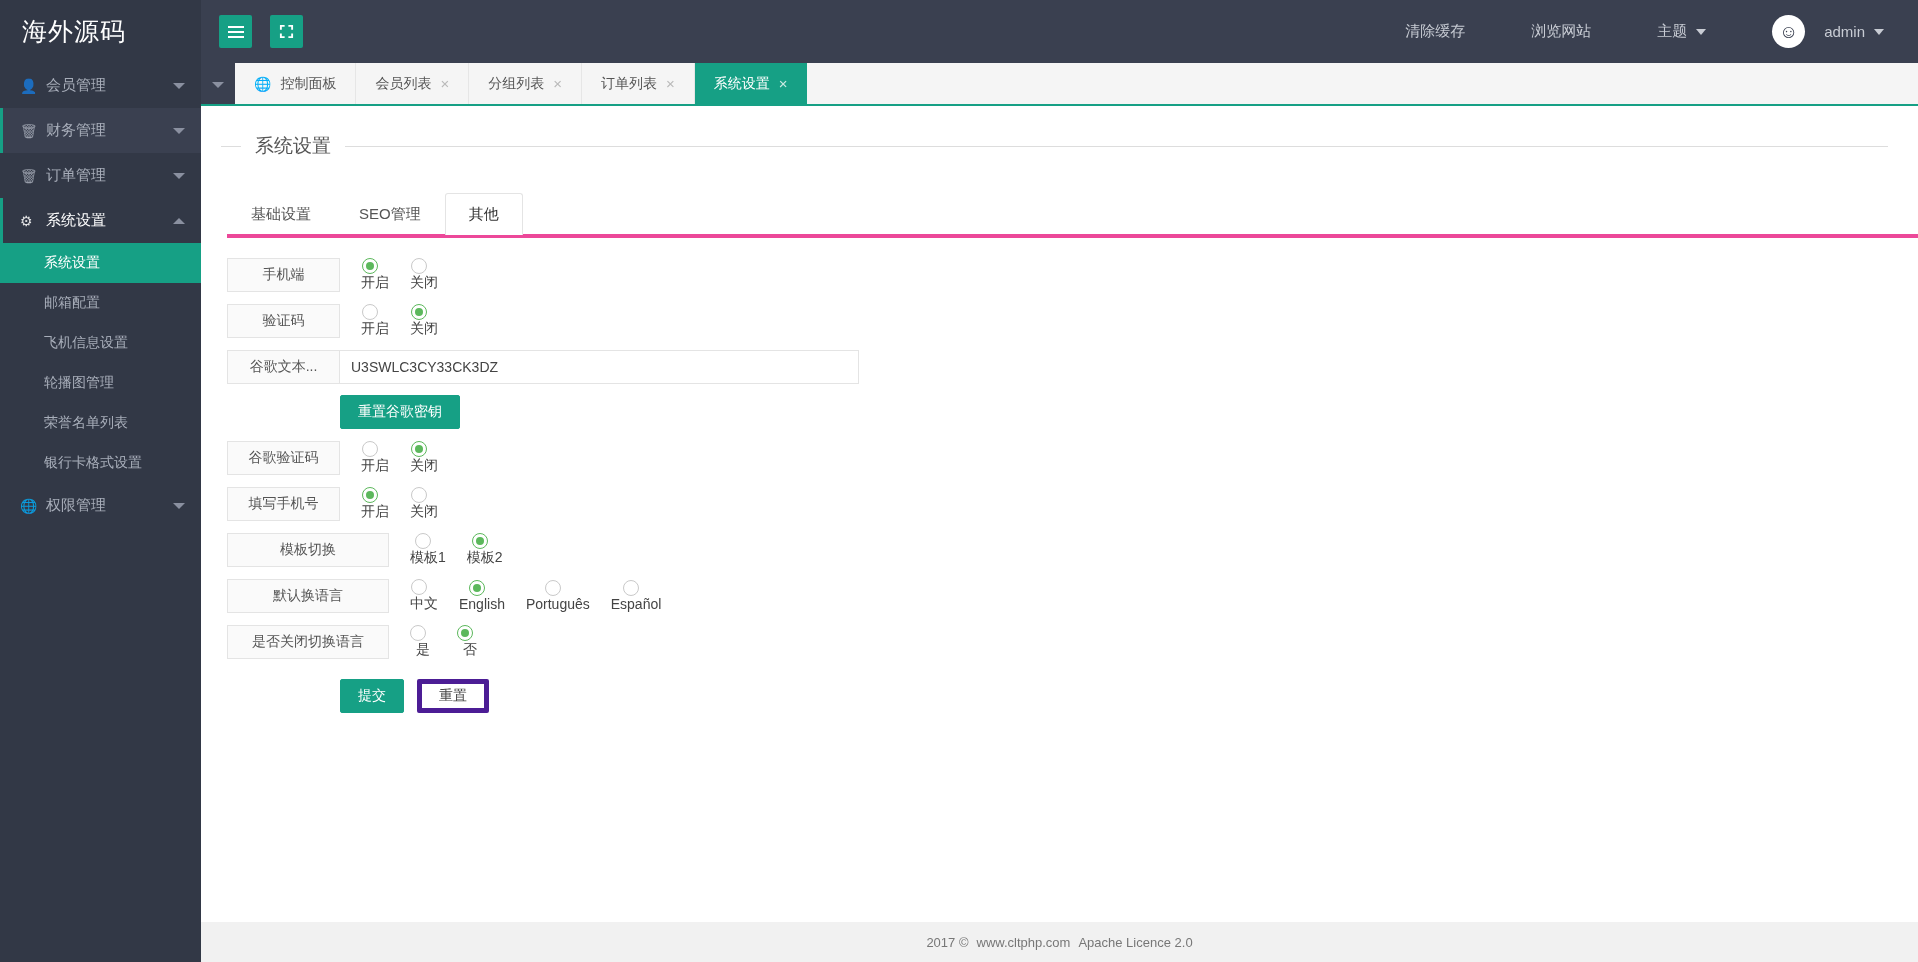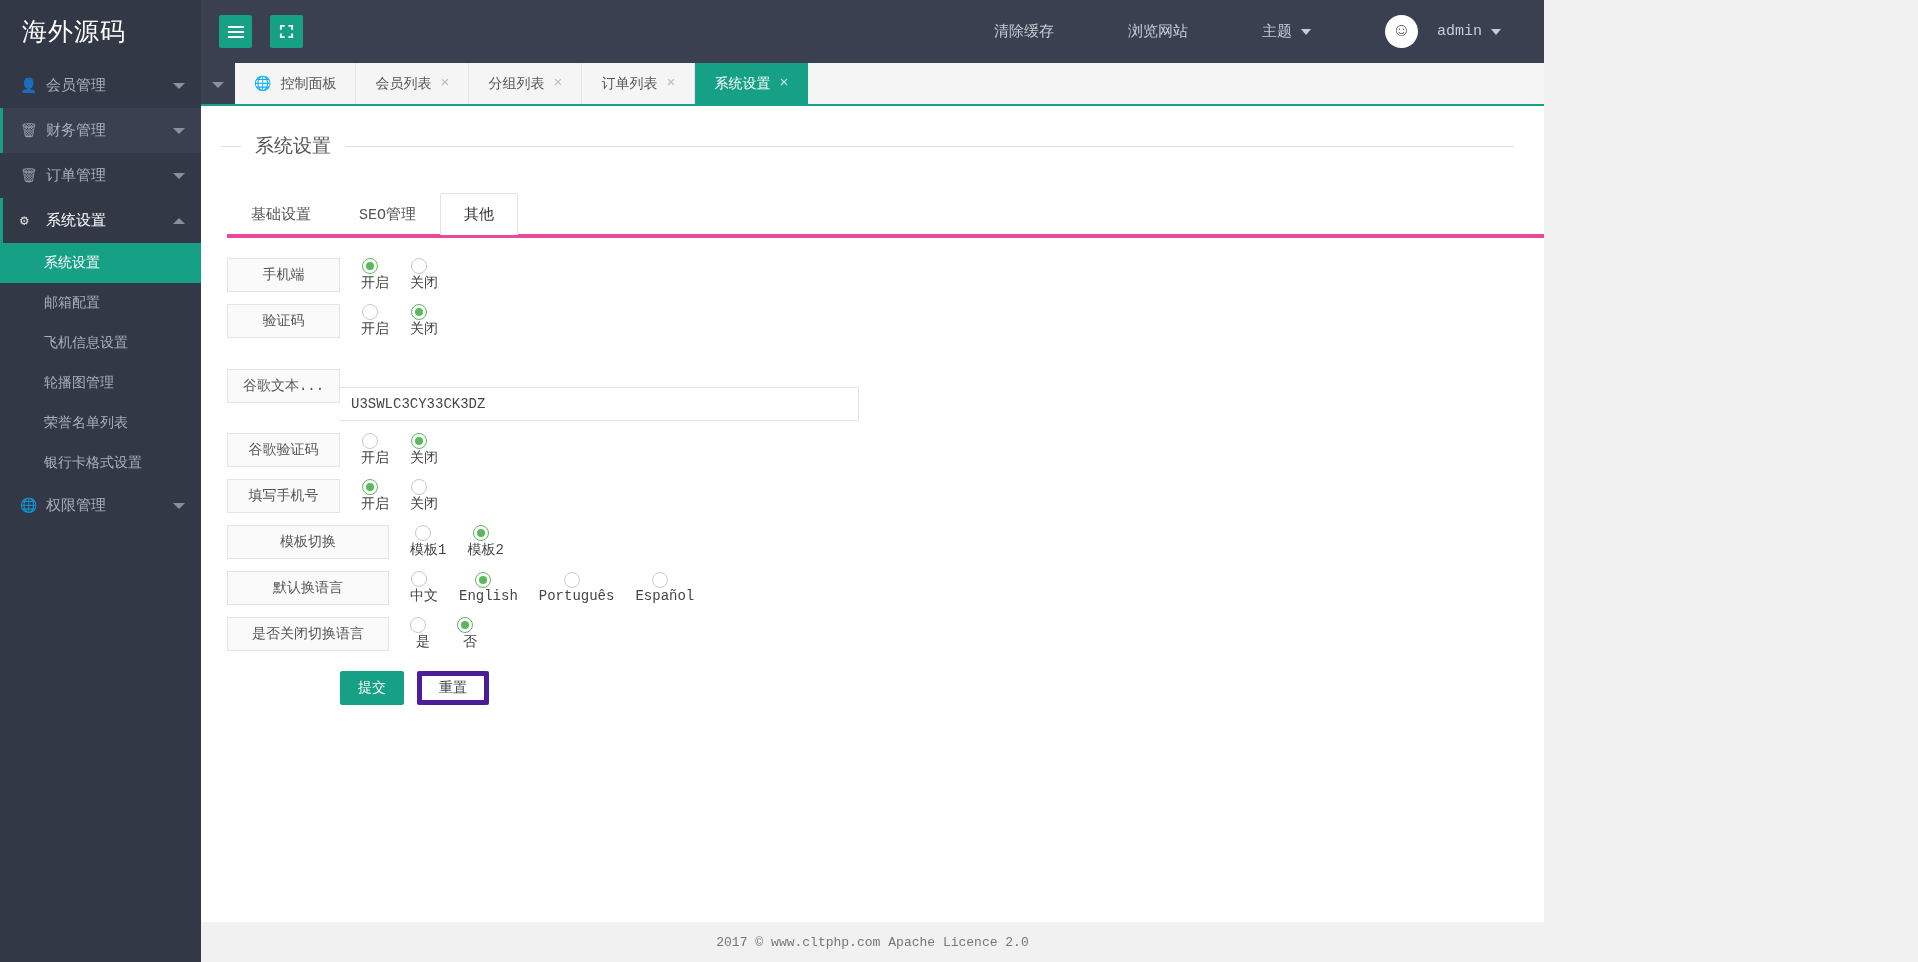--- a/index.html
+++ b/index.html
@@ -2,21 +2,21 @@
 <html><head>
 <meta charset="utf-8">
 <style>
   * { box-sizing: border-box; }
   html, body { margin:0; padding:0; }
   body {
     width:1918px; height:962px;
     font-family:"Liberation Sans","DejaVu Sans",sans-serif;
     background:#f1f1f1; overflow:hidden; color:#333;
   }
-  .app { position:relative; width:1544px; height:962px;font-family:Liberation Mono, monospace; }
+  .app { position:relative; width:1918px; height:962px; }
 
   
   .sidebar {
     position:absolute; left:0; top:0; width:201px; height:962px;
     background:#323846;
   }
   .brand {
     height:63px; display:flex; align-items:center; padding-left:22px;
     color:#ffffff; font-size:25px; letter-spacing:1px; background:#323846;
   }
@@ -52,21 +52,21 @@
     position:absolute; left:201px; top:0; right:0; height:63px;
     background:#3a4050; display:flex; align-items:center;
   }
   .sq-btn {
     width:33px; height:33px; background:#16a085; color:#fff;
     display:flex; align-items:center; justify-content:center;
     margin-left:18px; cursor:pointer; border-radius:2px;
   }
   .sq-btn:first-child { margin-left:18px; }
   .topbar-right {
-    margin-left:auto; display:flex; align-items:center; padding-right:43px; gap:14px;
+    margin-left:auto; display:flex; align-items:center; padding-right:34px; gap:6px;
   }
   .tb-link {
     color:#c8ccd4; font-size:15px; padding:0 30px; cursor:pointer;
     display:flex; align-items:center; gap:9px; white-space:nowrap;
   }
   .tb-caret {
     width:0;height:0;border-left:5px solid transparent;border-right:5px solid transparent;
     border-top:6px solid #c8ccd4;
   }
   .avatar {
@@ -134,21 +134,21 @@
   .rdot.on { border-color:#5cb85c; }
   .rdot.on::after {
     content:""; position:absolute; left:3px; top:3px; width:8px; height:8px;
     border-radius:50%; background:#5cb85c;
   }
   .ftext {
     width:256px; height:34px; border:1px solid #e4e4e4; border-left:none;
     padding:0 11px; font-size:14px; color:#444; display:flex; align-items:center;
     background:#fff;
   }
-  .ftext.long { width:519px;margin-top:37px; }
+  .ftext.long { width:519px; }
   .btn {
     display:inline-flex; align-items:center; justify-content:center;
     height:34px; padding:0 17px; font-size:14px; cursor:pointer; border-radius:2px;
   }
   .btn-primary { background:#16a085; color:#fff; border:1px solid #16a085; }
   .btn-default { background:#fff; color:#444; border:5px solid #4c1d95; }
   .btn-row { margin-top:20px; margin-left:113px; display:flex; gap:13px; }
   .reset-row { margin-left:113px; margin-top:-1px; margin-bottom:12px; }
 
   
@@ -337,20 +337,23 @@
             <span>关闭</span>
           </label>
         </div>
       </div>
 
       <div class="frow">
         <div class="flabel">谷歌文本...</div>
         <div class="ftext long" placeholder="">U3SWLC3CY33CK3DZ</div>
       </div>
 
+      <div class="reset-row">
+        <div class="btn btn-primary">重置谷歌密钥</div>
+      </div>
 
       <div class="frow">
         <div class="flabel">谷歌验证码</div>
         <div class="radios">
           <label class="radio-opt">
             <span class="rdot"></span>
             <span>开启</span>
           </label>
           <label class="radio-opt">
             <span class="rdot on"></span>

